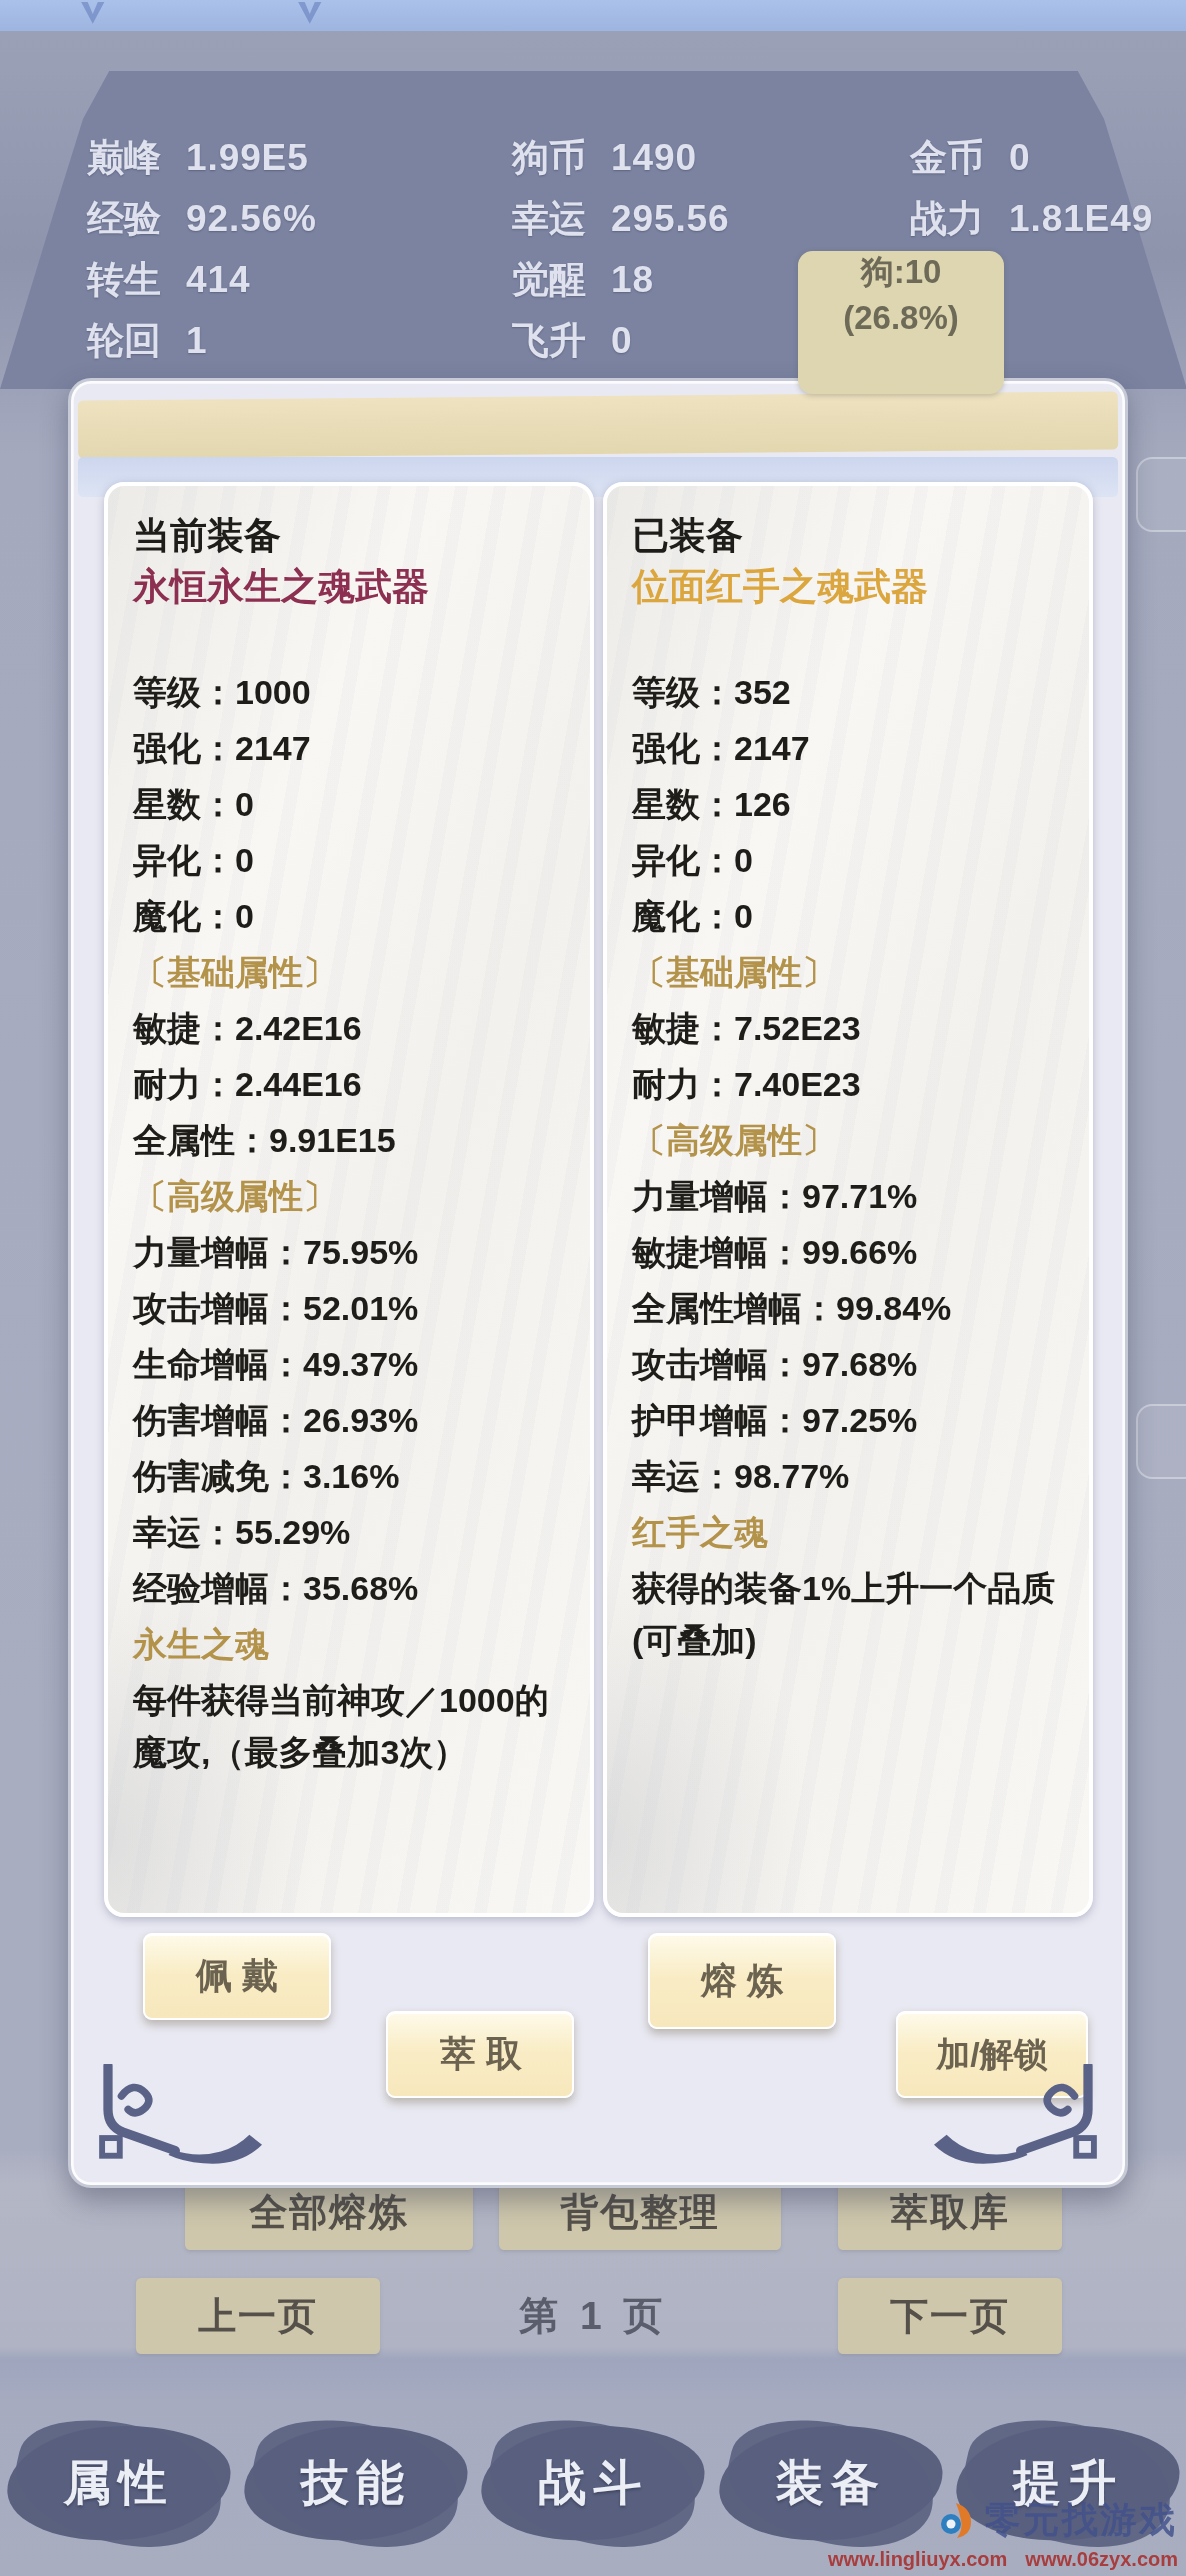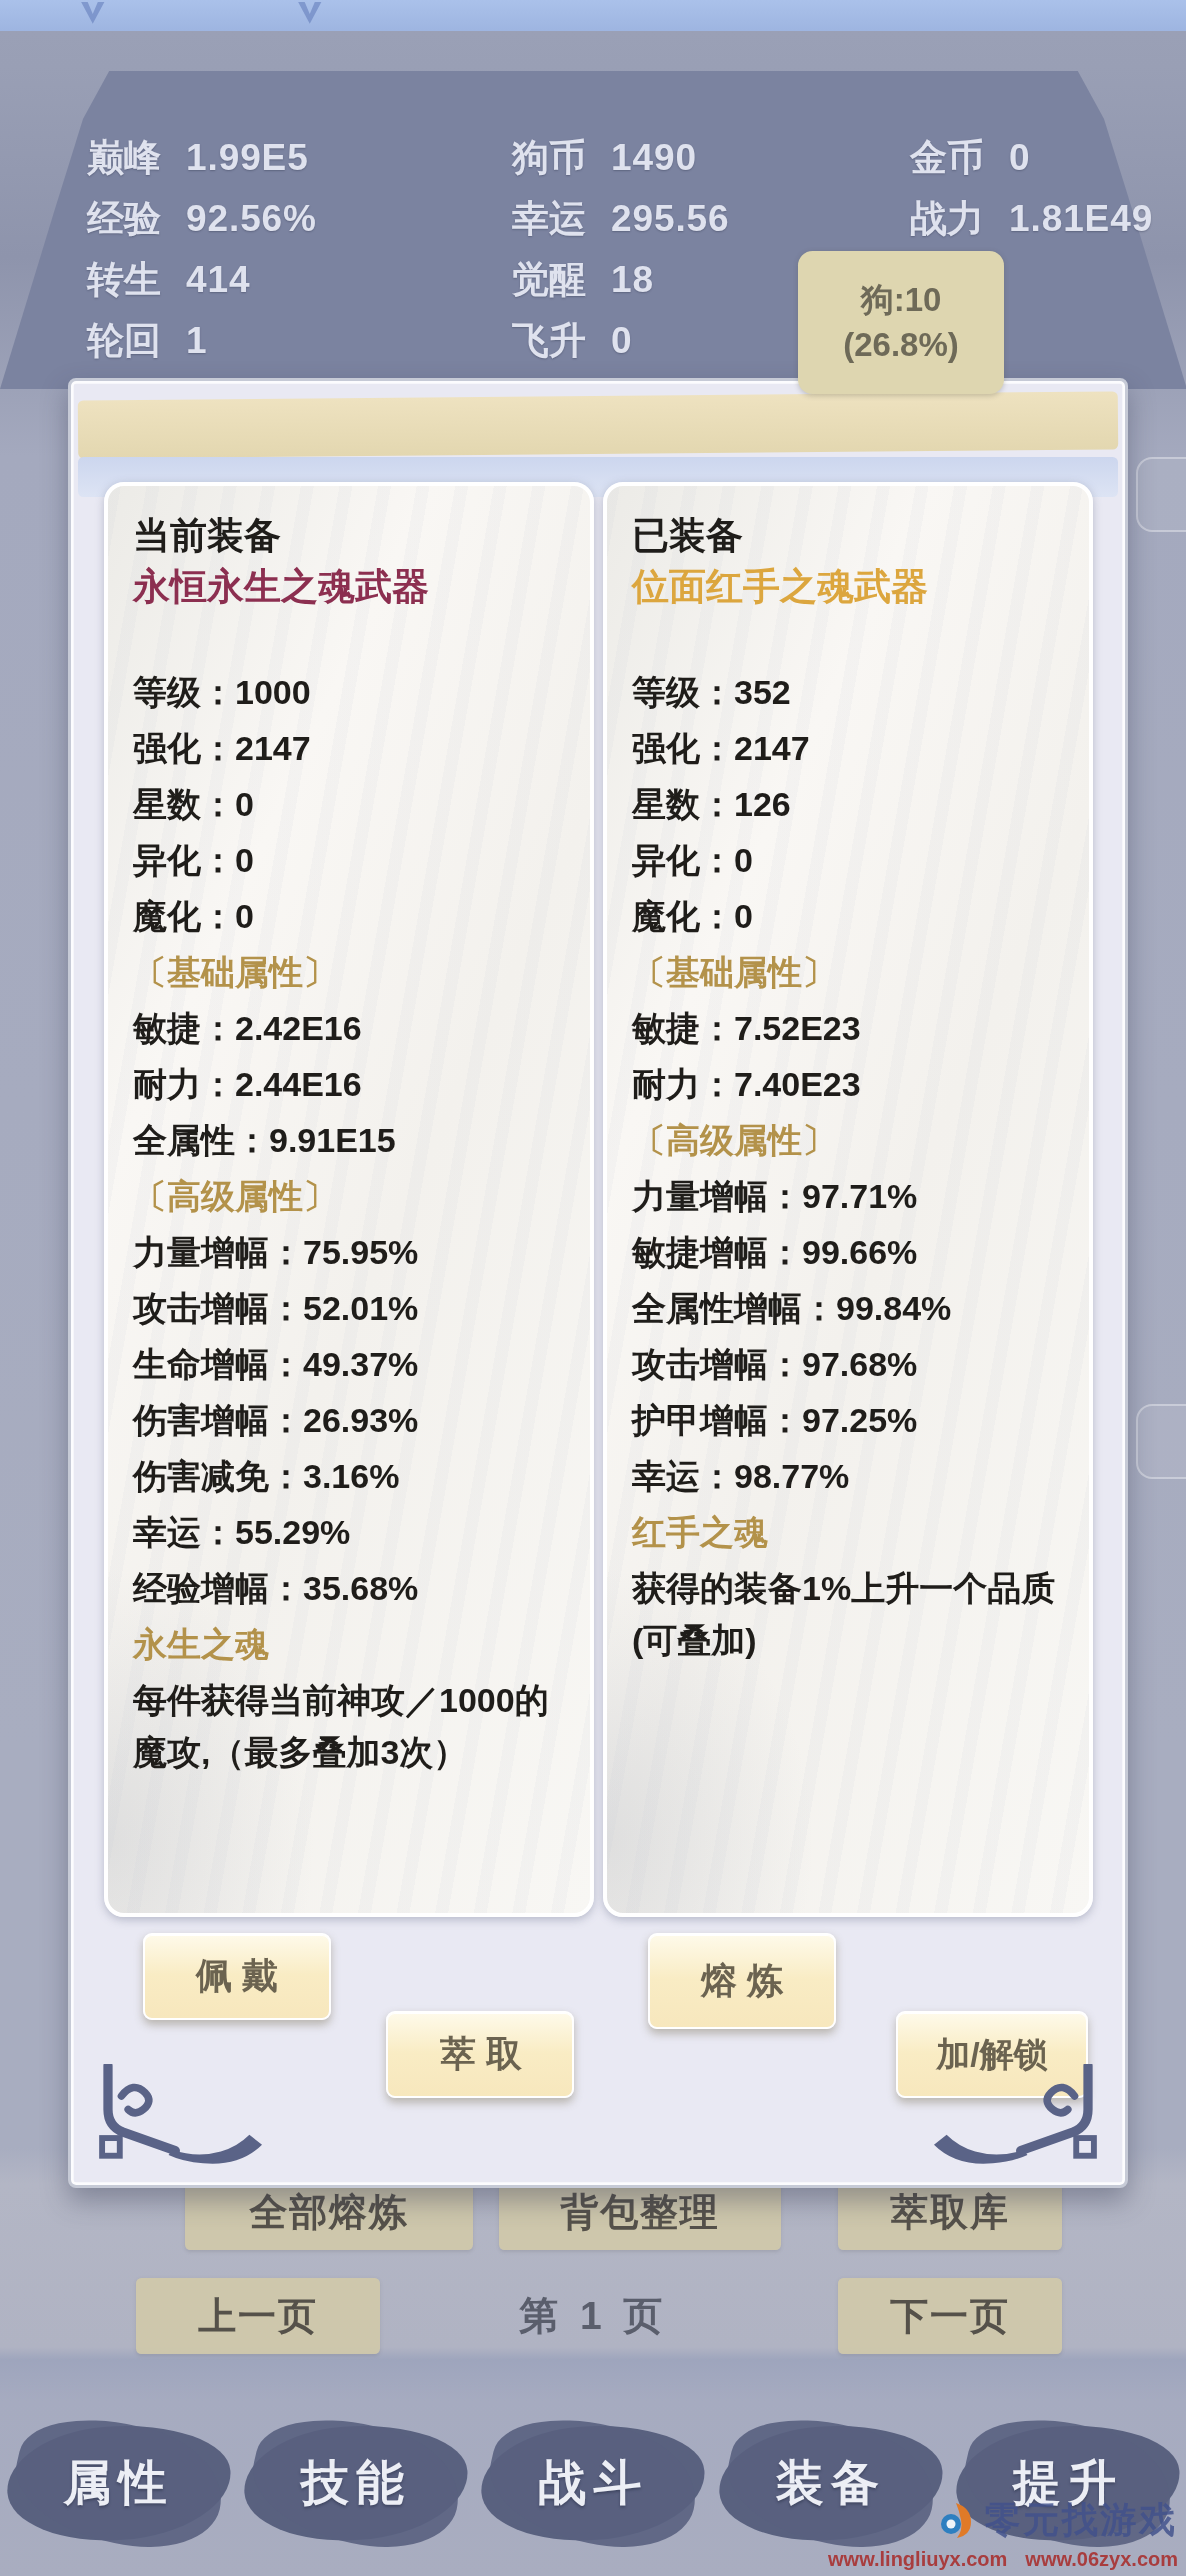--- a/index.html
+++ b/index.html
@@ -39,24 +39,24 @@
   
   .stats{position:absolute;left:0;top:127px;width:100%;height:262px;color:var(--stats-text);}
   .scol{position:absolute;top:0;}
   .c1{left:87px;} .c2{left:512px;} .c3{left:910px;}
   .srow{height:61px;line-height:61px;font-size:37px;font-weight:600;white-space:nowrap;
     text-shadow:0 0.9px 1.8px rgba(40,45,70,.35);}
   .sk{margin-right:25px;} .sv{letter-spacing:0.9px;}
   .dog-badge{position:absolute;left:798px;top:251px;width:206px;height:143px;z-index:7;
     background:var(--badge-bg);border-radius:14.5px;box-shadow:0 1.8px 5.4px rgba(70,70,60,.25);
     color:var(--badge-text);font-size:33px;font-weight:600;text-align:center;
-    display:flex;flex-direction:column;justify-content:center;gap:3.6px;line-height:42px;}
+    display:flex;flex-direction:column;justify-content:flex-start;gap:3.6px;line-height:42px;}
   
   .dialog{position:absolute;left:68px;top:378px;width:1054px;height:1804px;z-index:5;
-    background:var(--dialog-bg);border:3.6px solid #c6cad6;border-radius:8px;
+    background:var(--dialog-bg);border:3.6px solid #c6cad6;border-radius:23px;
     box-shadow:0 12.7px 27px rgba(50,55,80,.38),inset 0 0 0 2.7px rgba(255,255,255,.85);}
   .band-tan{position:absolute;left:7.2px;right:7.2px;top:14.5px;height:58px;border-radius:5.4px;
     background:linear-gradient(180deg,#eee2c0,#e3d7b0);transform:rotate(-.5deg);}
   .band-blue{position:absolute;left:7.2px;right:7.2px;top:76px;height:40px;border-radius:5.4px;
     background:linear-gradient(180deg,#ccd6ee,#dde4f4);}
   .panel{position:absolute;top:101px;width:490px;height:1435px;box-sizing:border-box;
     border:4.5px solid #fff;border-radius:20px;padding:23.5px 25px;overflow:hidden;
     color:var(--text-dark);
     background:
       repeating-linear-gradient(100deg,rgba(195,200,212,.10) 0 12.7px,rgba(255,255,255,0) 12.7px 38px),

